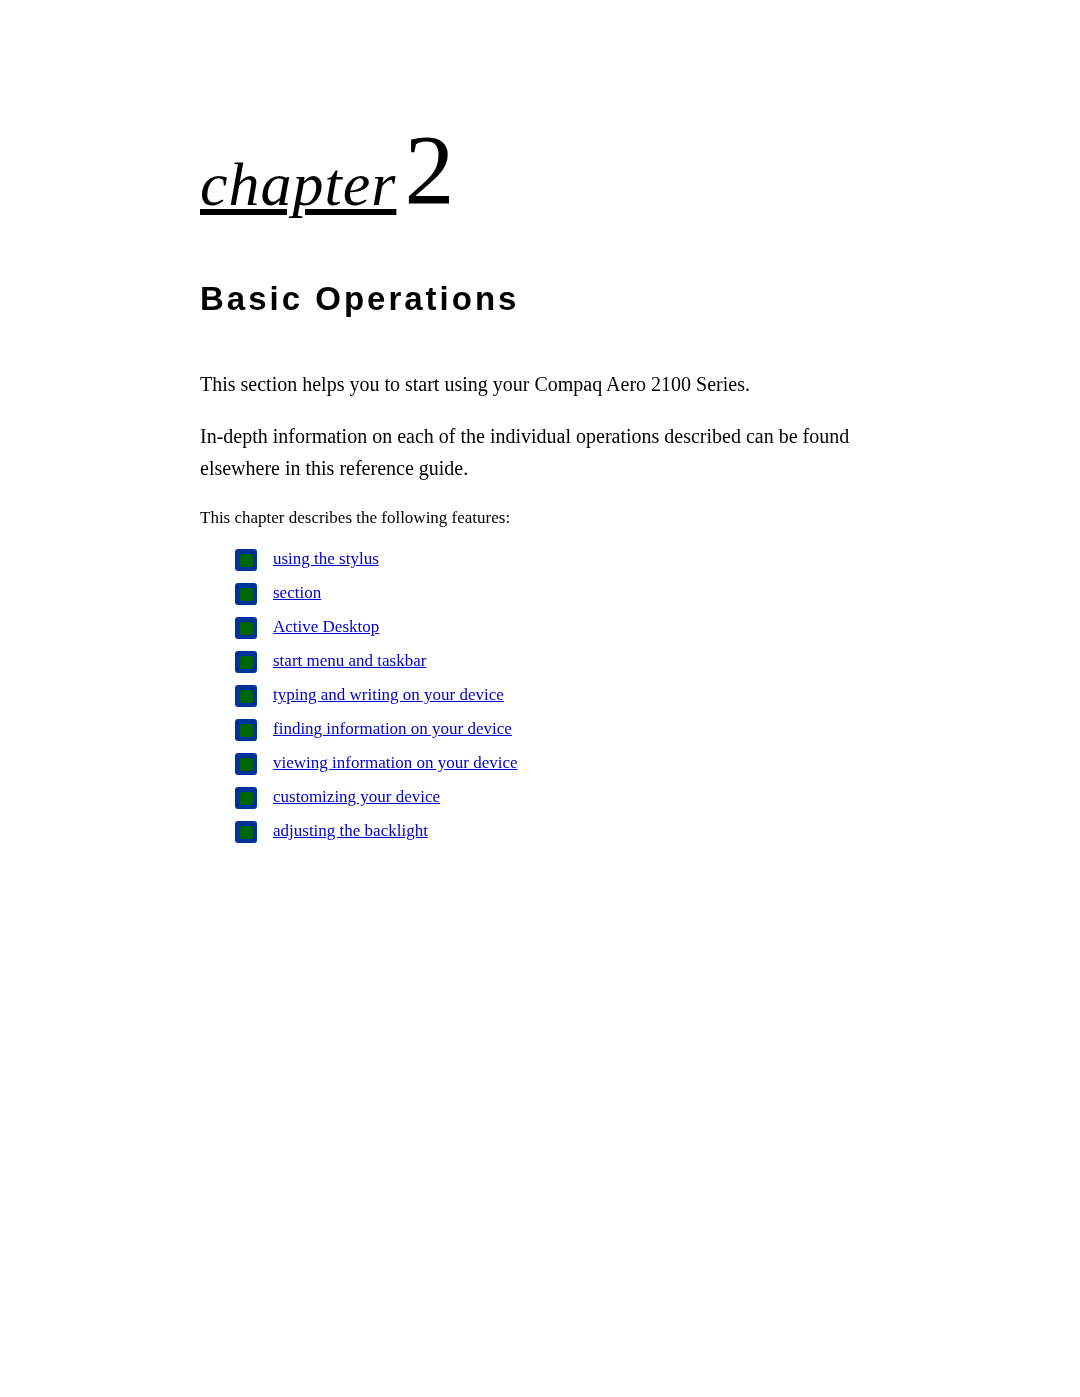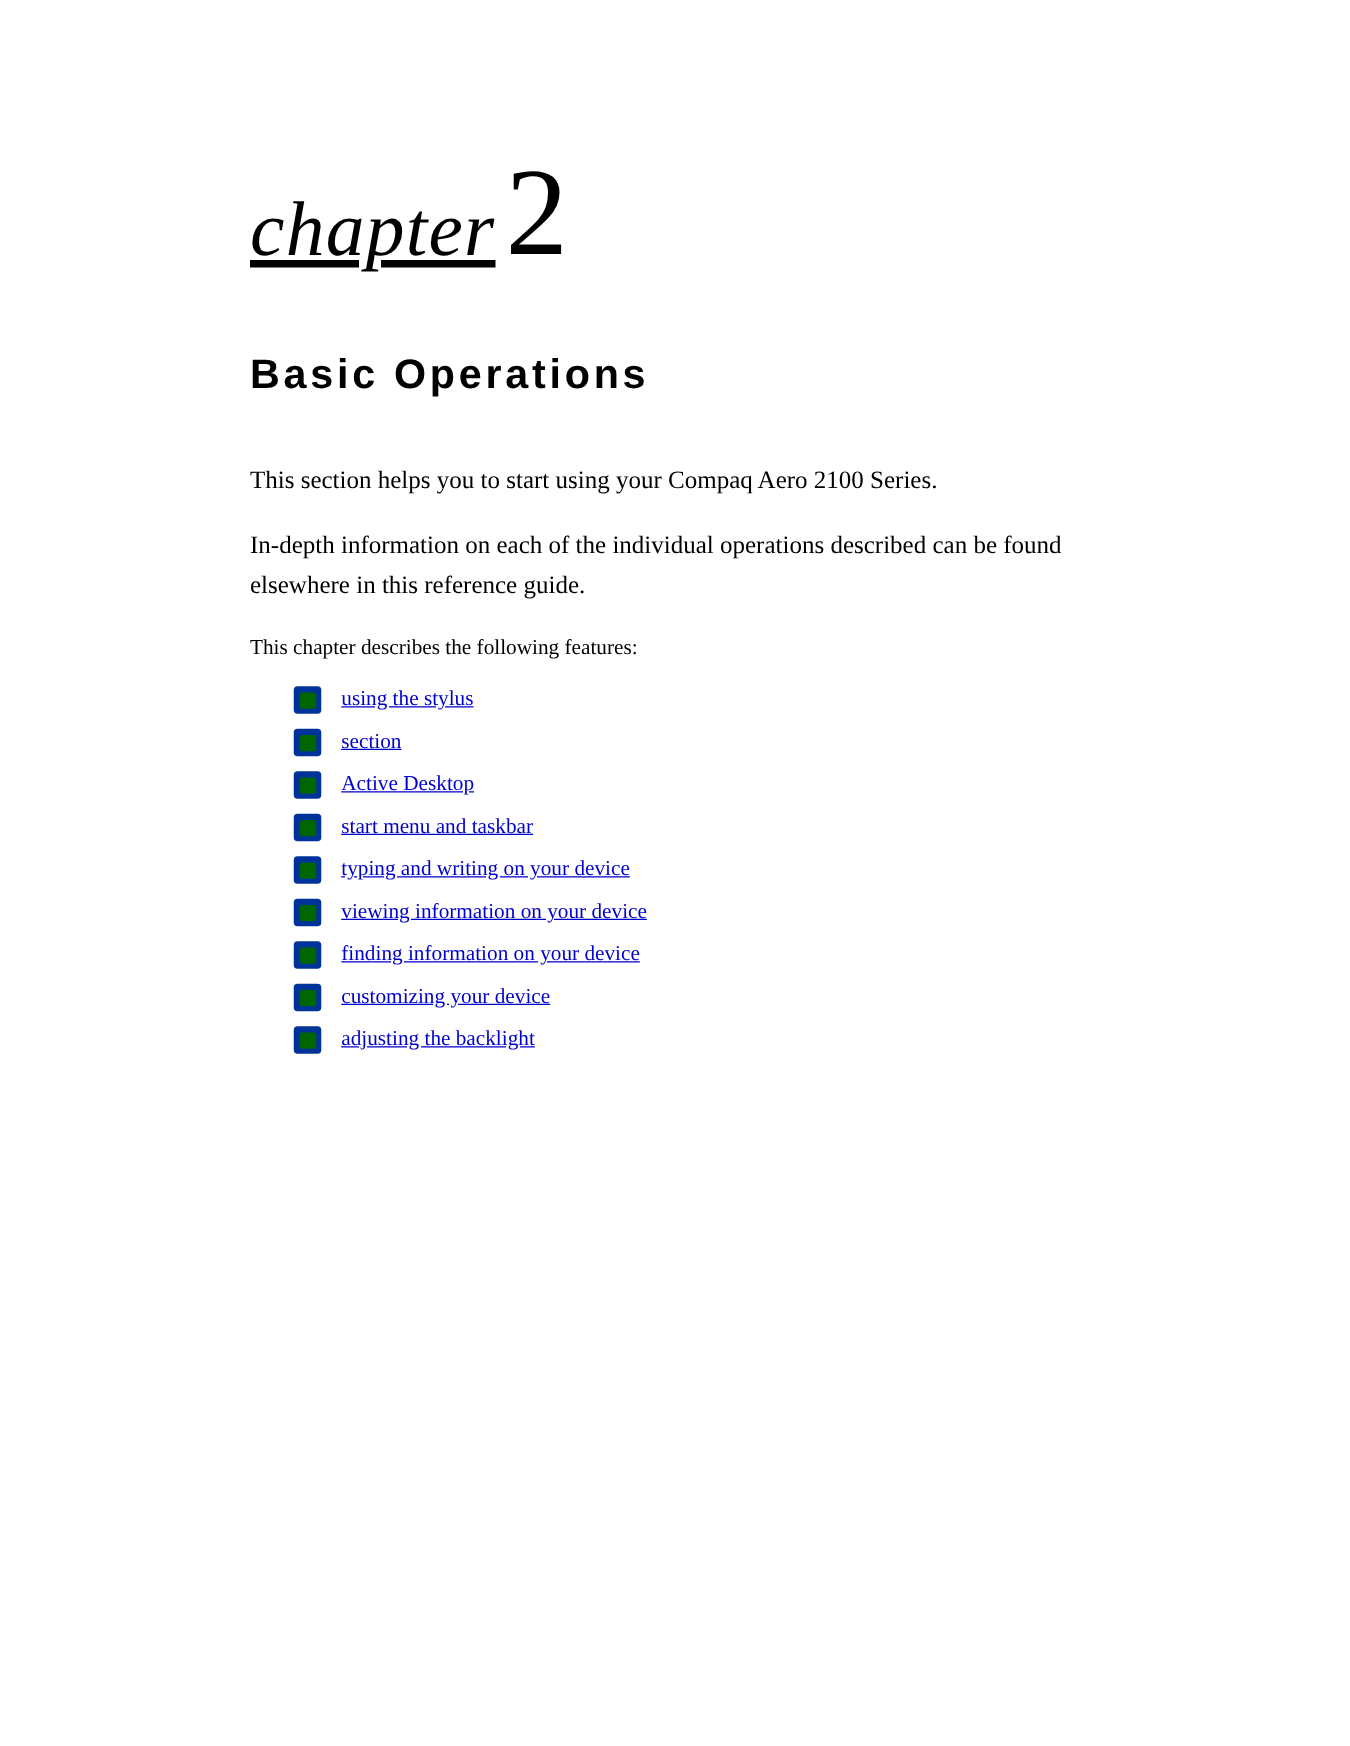--- a/index.html
+++ b/index.html
@@ -167,36 +167,36 @@
         </span>
       </span>
       <a class="feature-link" href="#typing-and-writing">typing and writing on your device</a>
     </li>
     <li>
       <span class="bullet-icon">
         <span class="bullet-outer">
           <span class="bullet-inner"></span>
         </span>
       </span>
+      <a class="feature-link" href="#finding-information">finding information on your device</a>
+    </li>
+    <li>
+      <span class="bullet-icon">
+        <span class="bullet-outer">
+          <span class="bullet-inner"></span>
+        </span>
+      </span>
       <a class="feature-link" href="#viewing-information">viewing information on your device</a>
     </li>
     <li>
       <span class="bullet-icon">
         <span class="bullet-outer">
           <span class="bullet-inner"></span>
         </span>
       </span>
-      <a class="feature-link" href="#finding-information">finding information on your device</a>
-    </li>
-    <li>
-      <span class="bullet-icon">
-        <span class="bullet-outer">
-          <span class="bullet-inner"></span>
-        </span>
-      </span>
       <a class="feature-link" href="#customizing">customizing your device</a>
     </li>
     <li>
       <span class="bullet-icon">
         <span class="bullet-outer">
           <span class="bullet-inner"></span>
         </span>
       </span>
       <a class="feature-link" href="#backlight">adjusting the backlight</a>
     </li>

